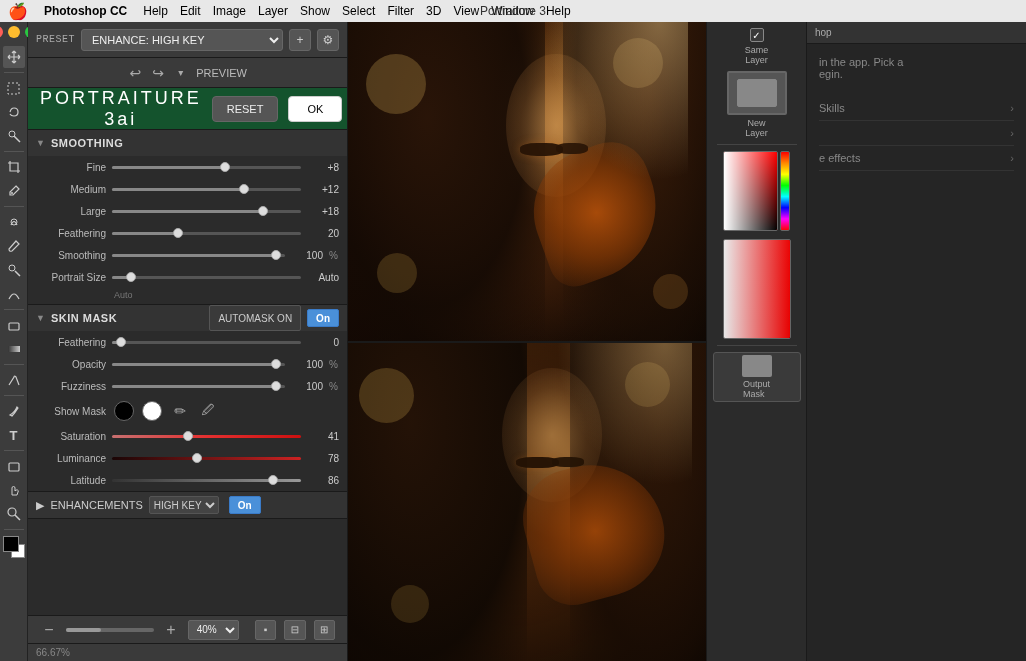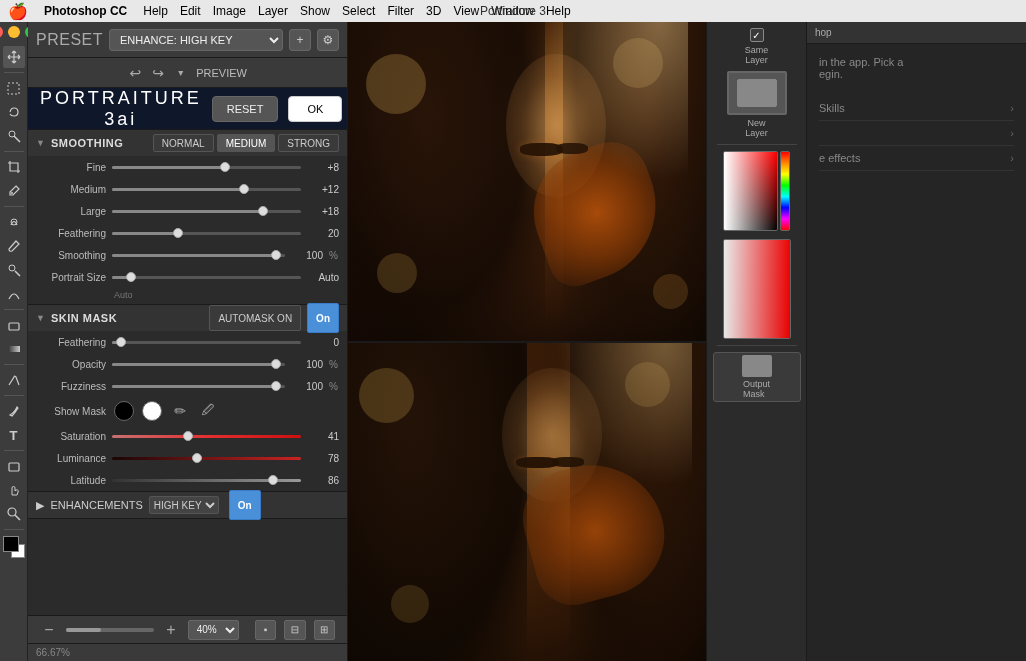--- a/index.html
+++ b/index.html
@@ -35,42 +35,42 @@
     .traffic-light { width: 12px; height: 12px; border-radius: 50%; cursor: pointer; }
     .traffic-close { background: #ff5f57; }
     .traffic-min { background: #febc2e; }
     .traffic-max { background: #28c840; }
 
     
     #preset-bar {
       height: 36px; background: #3a3a3a; display: flex; align-items: center;
       padding: 0 8px; gap: 6px; border-bottom: 1px solid #1a1a1a;
     }
-    #preset-bar label { font-size: 16px; color: #aaa; text-transform: uppercase; letter-spacing: 0.5px; }
+    #preset-bar label { font-size: 10px; color: #aaa; text-transform: uppercase; letter-spacing: 0.5px; font-family: Liberation Mono, monospace; }
     .preset-select {
       height: 22px; background: #555; border: 1px solid #666; color: #eee;
       padding: 0 6px; font-size: 11px; border-radius: 3px; flex: 1;
     }
     .icon-btn {
       width: 22px; height: 22px; background: #555; border: 1px solid #666;
       border-radius: 3px; display: flex; align-items: center; justify-content: center;
       cursor: pointer; color: #ccc; font-size: 12px;
     }
 
     
     #preview-bar {
       height: 30px; background: #3a3a3a; display: flex; align-items: center;
       padding: 0 100px; gap: 8px; border-bottom: 1px solid #1a1a1a; justify-content: center;
     }
     #preview-bar .preview-label { font-size: 11px; color: #bbb; }
     .history-btn { width: 20px; height: 20px; background: transparent; border: none; color: #aaa; cursor: pointer; font-size: 14px; }
 
     
     #portraiture-title {
-      height: 42px; background: #0f172a; display: flex; align-items: center;
+      height: 42px; background: #14532d; display: flex; align-items: center;
       padding: 0 12px; gap: 10px; border-bottom: 1px solid #1a1a1a;
     }
     #portraiture-title .title-text { font-size: 20px; color: #fff; letter-spacing: 2px; font-weight: 300; flex: 1; text-align: center; }
     .reset-btn {
       height: 26px; padding: 0 14px; background: #555; border: 1px solid #666;
       border-radius: 4px; color: #eee; font-size: 11px; cursor: pointer;
     }
     .ok-btn {
       height: 26px; padding: 0 18px; background: #fff; border: 1px solid #ccc;
       border-radius: 4px; color: #000; font-size: 11px; cursor: pointer; font-weight: 500;
@@ -94,21 +94,21 @@
     }
     .section-header .arrow { color: #888; font-size: 9px; }
     .section-header .section-title { font-size: 11px; color: #ddd; font-weight: 600; letter-spacing: 0.5px; flex: 1; }
     .section-tabs { display: flex; gap: 3px; }
     .section-tab {
       height: 18px; padding: 0 8px; border: 1px solid #555; border-radius: 2px;
       font-size: 10px; color: #ccc; cursor: pointer; background: #3a3a3a;
     }
     .section-tab.active { background: #555; color: #fff; }
     .toggle-btn {
-      height: 30px; padding: 0 8px; border-radius: 2px; font-size: 10px; font-weight: 600;
+      height: 18px; padding: 0 8px; border-radius: 2px; font-size: 10px; font-weight: 600;
       cursor: pointer; border: 1px solid #555;
     }
     .toggle-on { background: #4a90d9; color: #fff; border-color: #3a7bc8; }
     .automask-btn {
       height: 26px; padding: 0 8px; background: #3a3a3a; border: 1px solid #555;
       border-radius: 2px; font-size: 10px; color: #ccc; cursor: pointer;
     }
 
     
     .slider-row {
@@ -433,25 +433,20 @@
       <button class="ok-btn">OK</button>
       <div class="info-btn">i</div>
     </div>
 
     <div id="panel-content">
 
       <div class="section">
         <div class="section-header">
           <span class="arrow">▼</span>
           <span class="section-title">SMOOTHING</span>
-          <div class="section-tabs">
-            <button class="section-tab">NORMAL</button>
-            <button class="section-tab active">MEDIUM</button>
-            <button class="section-tab">STRONG</button>
-          </div>
         </div>
 
         <div class="slider-row">
           <span class="slider-label">Fine</span>
           <div class="slider-track">
             <div class="slider-fill" style="width:60%;"></div>
             <div class="slider-thumb" style="left:60%;"></div>
           </div>
           <span class="slider-value">+8</span>
         </div>

